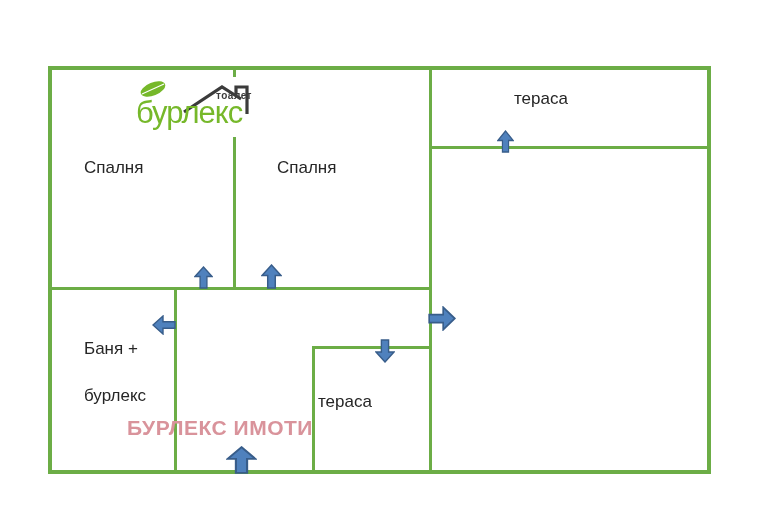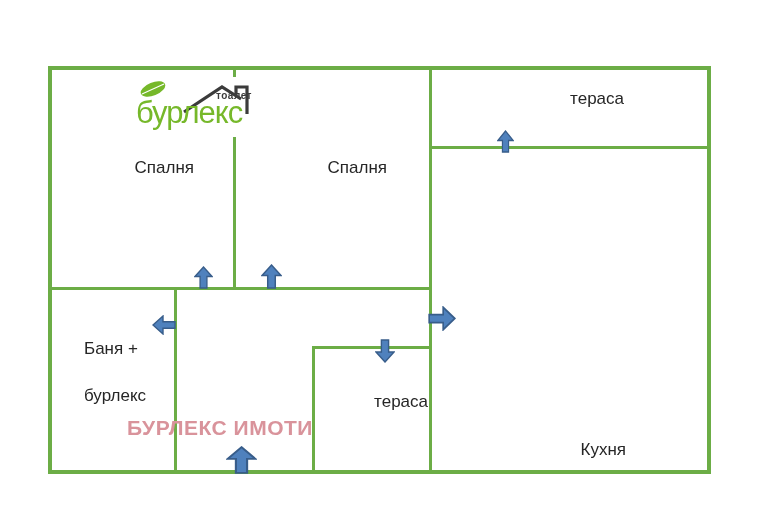--- a/index.html
+++ b/index.html
@@ -20,21 +20,21 @@
     overflow:hidden;
   }
   .canvas{position:relative;width:769px;height:525px;background:var(--background);}
   .wall{position:absolute;background:var(--wall);z-index:1;}
   .room-label{
     position:absolute;z-index:2;
     color:var(--label);
     font-size:17px;line-height:20px;
     white-space:nowrap;
   }
-  .centered{text-align:right;width:110px;margin-left:-55px;}
+  .centered{text-align:left;width:110px;margin-left:-55px;}
   .door{position:absolute;z-index:4;}
   .door svg{display:block;width:100%;height:100%;}
   .door polygon{fill:var(--arrow-fill);stroke:var(--arrow-stroke);stroke-width:1.4;stroke-linejoin:miter;}
   .watermark{
     position:absolute;left:127px;top:416px;z-index:5;
     font-size:21px;font-weight:bold;letter-spacing:0.5px;
     color:var(--watermark);white-space:nowrap;
   }
   .logo{
     position:absolute;left:133px;top:77px;width:136px;height:60px;
@@ -70,21 +70,20 @@
   <div class="wall" style="left:48px;top:287px;width:384px;height:3px"></div>
   <div class="wall" style="left:429px;top:66px;width:3px;height:408px"></div>
   <div class="wall" style="left:429px;top:146px;width:282px;height:3px"></div>
   <div class="wall" style="left:174px;top:287px;width:3px;height:187px"></div>
   <div class="wall" style="left:312px;top:346px;width:120px;height:3px"></div>
   <div class="wall" style="left:312px;top:346px;width:3px;height:128px"></div>
 
   <div class="room-label centered" style="left:139px;top:158px">Спалня</div>
   <div class="room-label centered" style="left:332px;top:158px">Спалня</div>
   <div class="room-label centered" style="left:569px;top:89px">тераса</div>
-  <div class="room-label centered" style="left:571px;top:440px">Кухня</div>
   <div class="room-label" style="left:84px;top:339px">Баня +</div>
   <div class="room-label" style="left:84px;top:386px">бурлекс</div>
   <div class="room-label centered" style="left:373px;top:392px">тераса</div>
 
   <div class="door" style="left:497px;top:130px;width:17px;height:23px">
     <svg viewBox="0 0 20 24" preserveAspectRatio="none">
       <polygon points="10,1 19,11 13.6,11 13.6,23 6.4,23 6.4,11 1,11"></polygon>
     </svg>
   </div>
   <div class="door" style="left:194px;top:266px;width:19px;height:23px">

